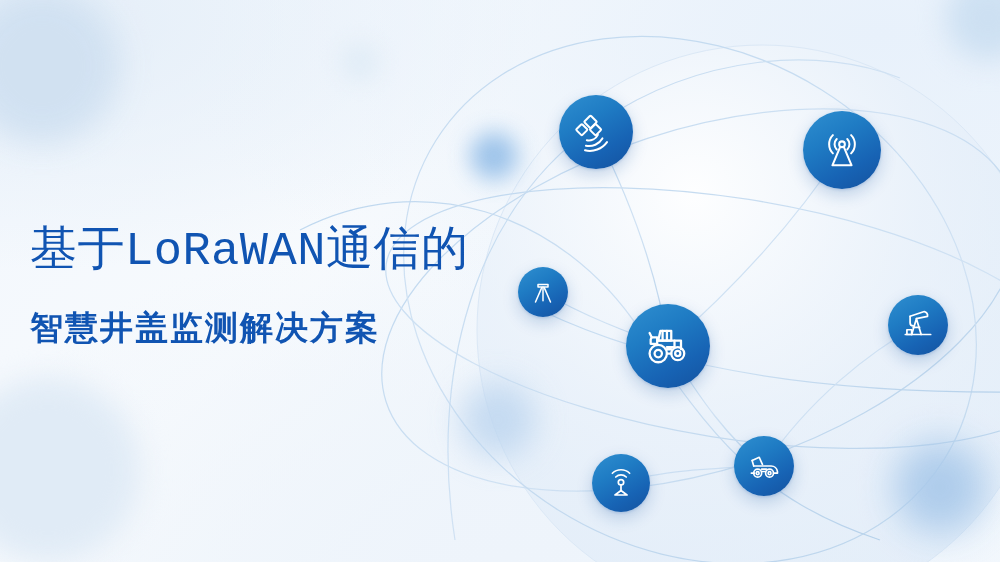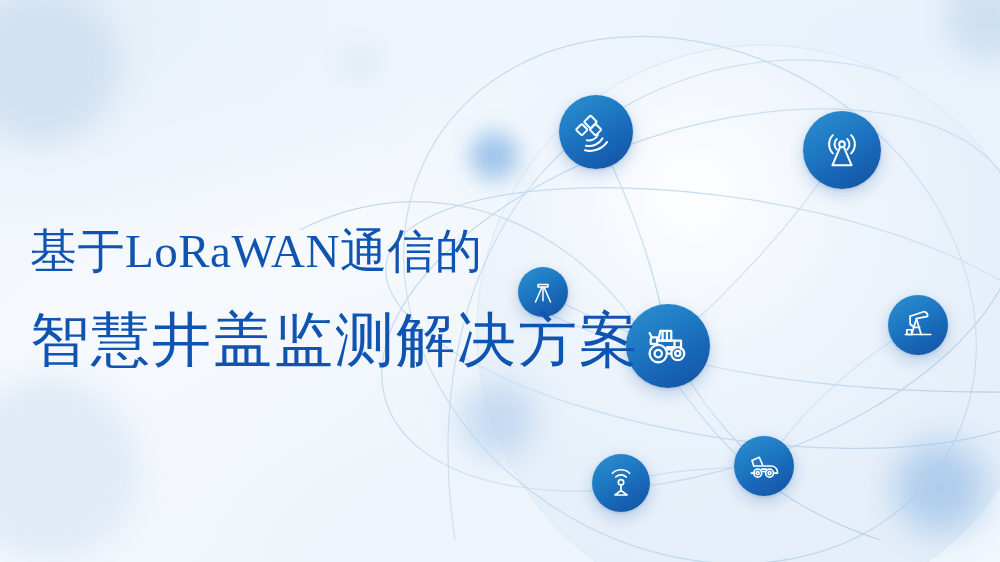--- a/index.html
+++ b/index.html
@@ -34,25 +34,25 @@
   
   .title{
     position:absolute;left:30px;top:228px;
     color:#1054b2;
     letter-spacing:.5px;
     line-height:1.0;
     user-select:none;
   }
   .title .l1{
     display:block;font-size:47px;font-weight:400;
-    font-family:Liberation Serif, serif;
+    font-family:Liberation Mono, monospace;
     white-space:nowrap;
   }
   .title .l2{
-    display:block;font-size:59px;font-weight:400;margin-top:36px;
+    display:block;font-size:33px;font-weight:700;margin-top:36px;
     font-family:"Liberation Sans","DejaVu Sans",sans-serif;
     letter-spacing:2px;white-space:nowrap;
   }
 </style>
 </head>
 <body>
 
 <div id="stage">
 
   <div class="layer">

